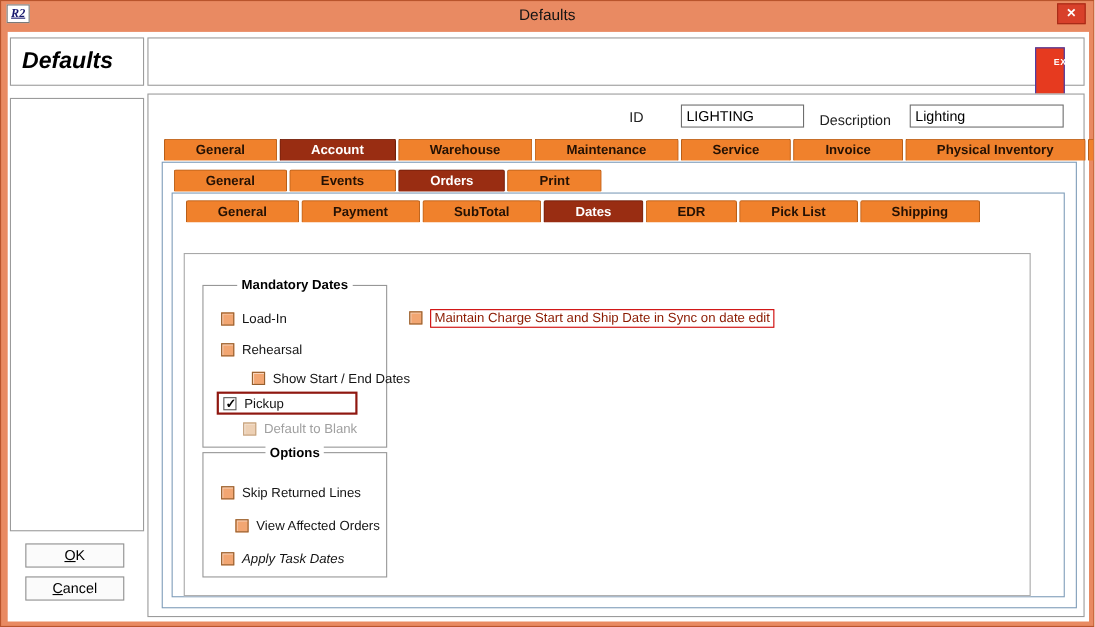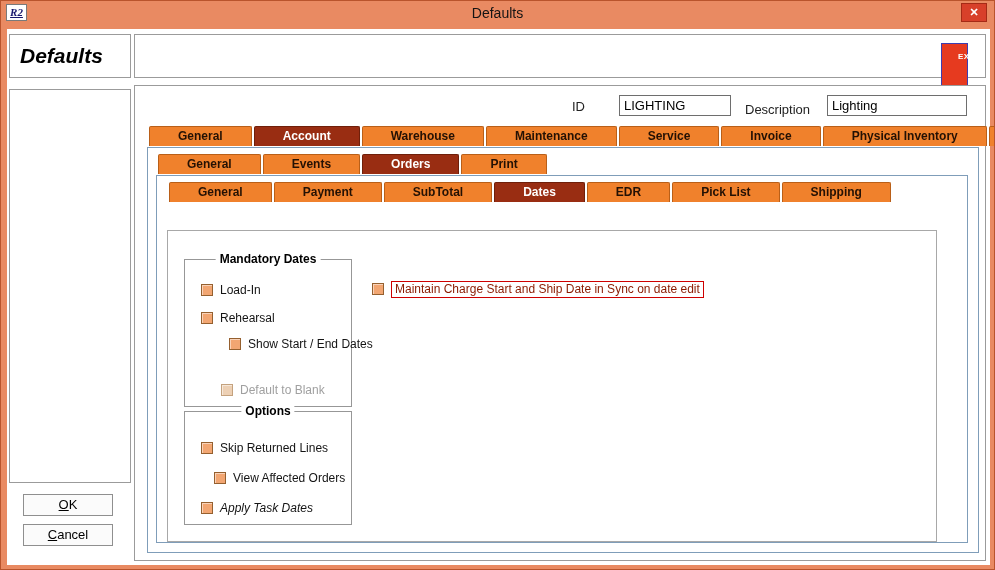--- a/index.html
+++ b/index.html
@@ -143,20 +143,26 @@
               <div class="cb-row" style="left:16px; top:50px;">
                 <span class="cb"></span>
                 <span class="cb-label">Rehearsal</span>
               </div>
 
               <div class="cb-row" style="left:16px; top:76px;padding-left:28px;">
                 <span class="cb"></span>
                 <span class="cb-label">Show Start / End Dates</span>
               </div>
 
+              <div class="pickup-highlight" style="left:12px; top:96px; width:128px; height:21px;">
+                <div class="cb-row" style="left:4px; top:1px;">
+                  <span class="cb checked"></span>
+                  <span class="cb-label">Pickup</span>
+                </div>
+              </div>
 
               <div class="cb-row disabled" style="left:36px; top:122px;">
                 <span class="cb"></span>
                 <span class="cb-label">Default to Blank</span>
               </div>
             </div>
 
             <div class="cb-row" style="left:204px; top:50px;">
               <span class="cb"></span>
               <span class="cb-label red-outline">Maintain Charge Start and Ship Date in Sync on date edit</span>

